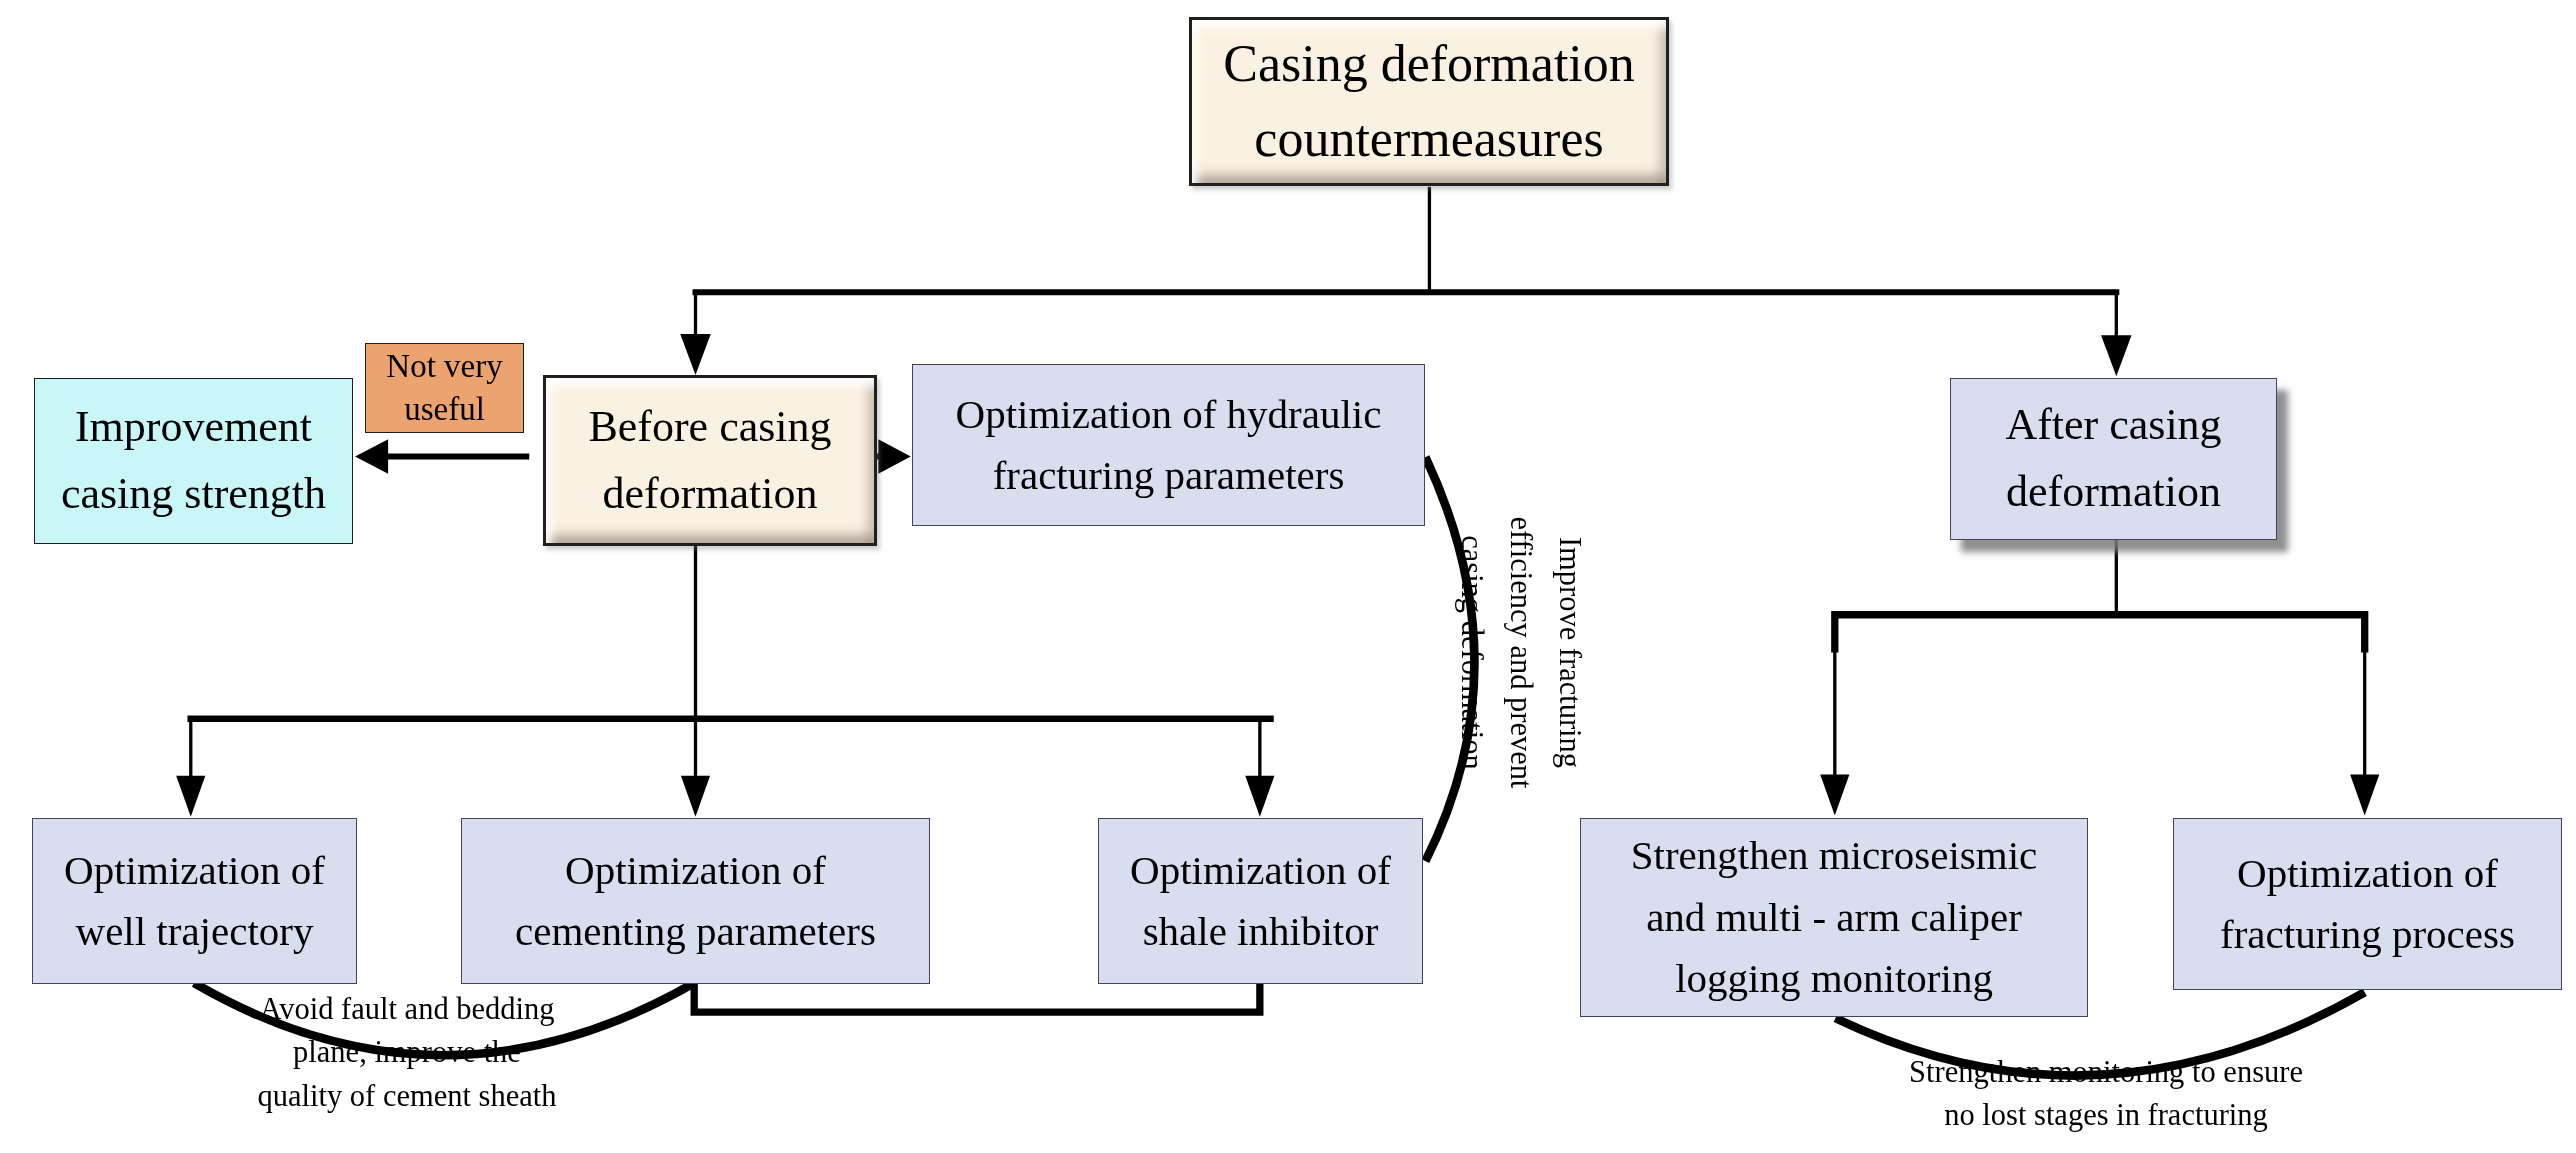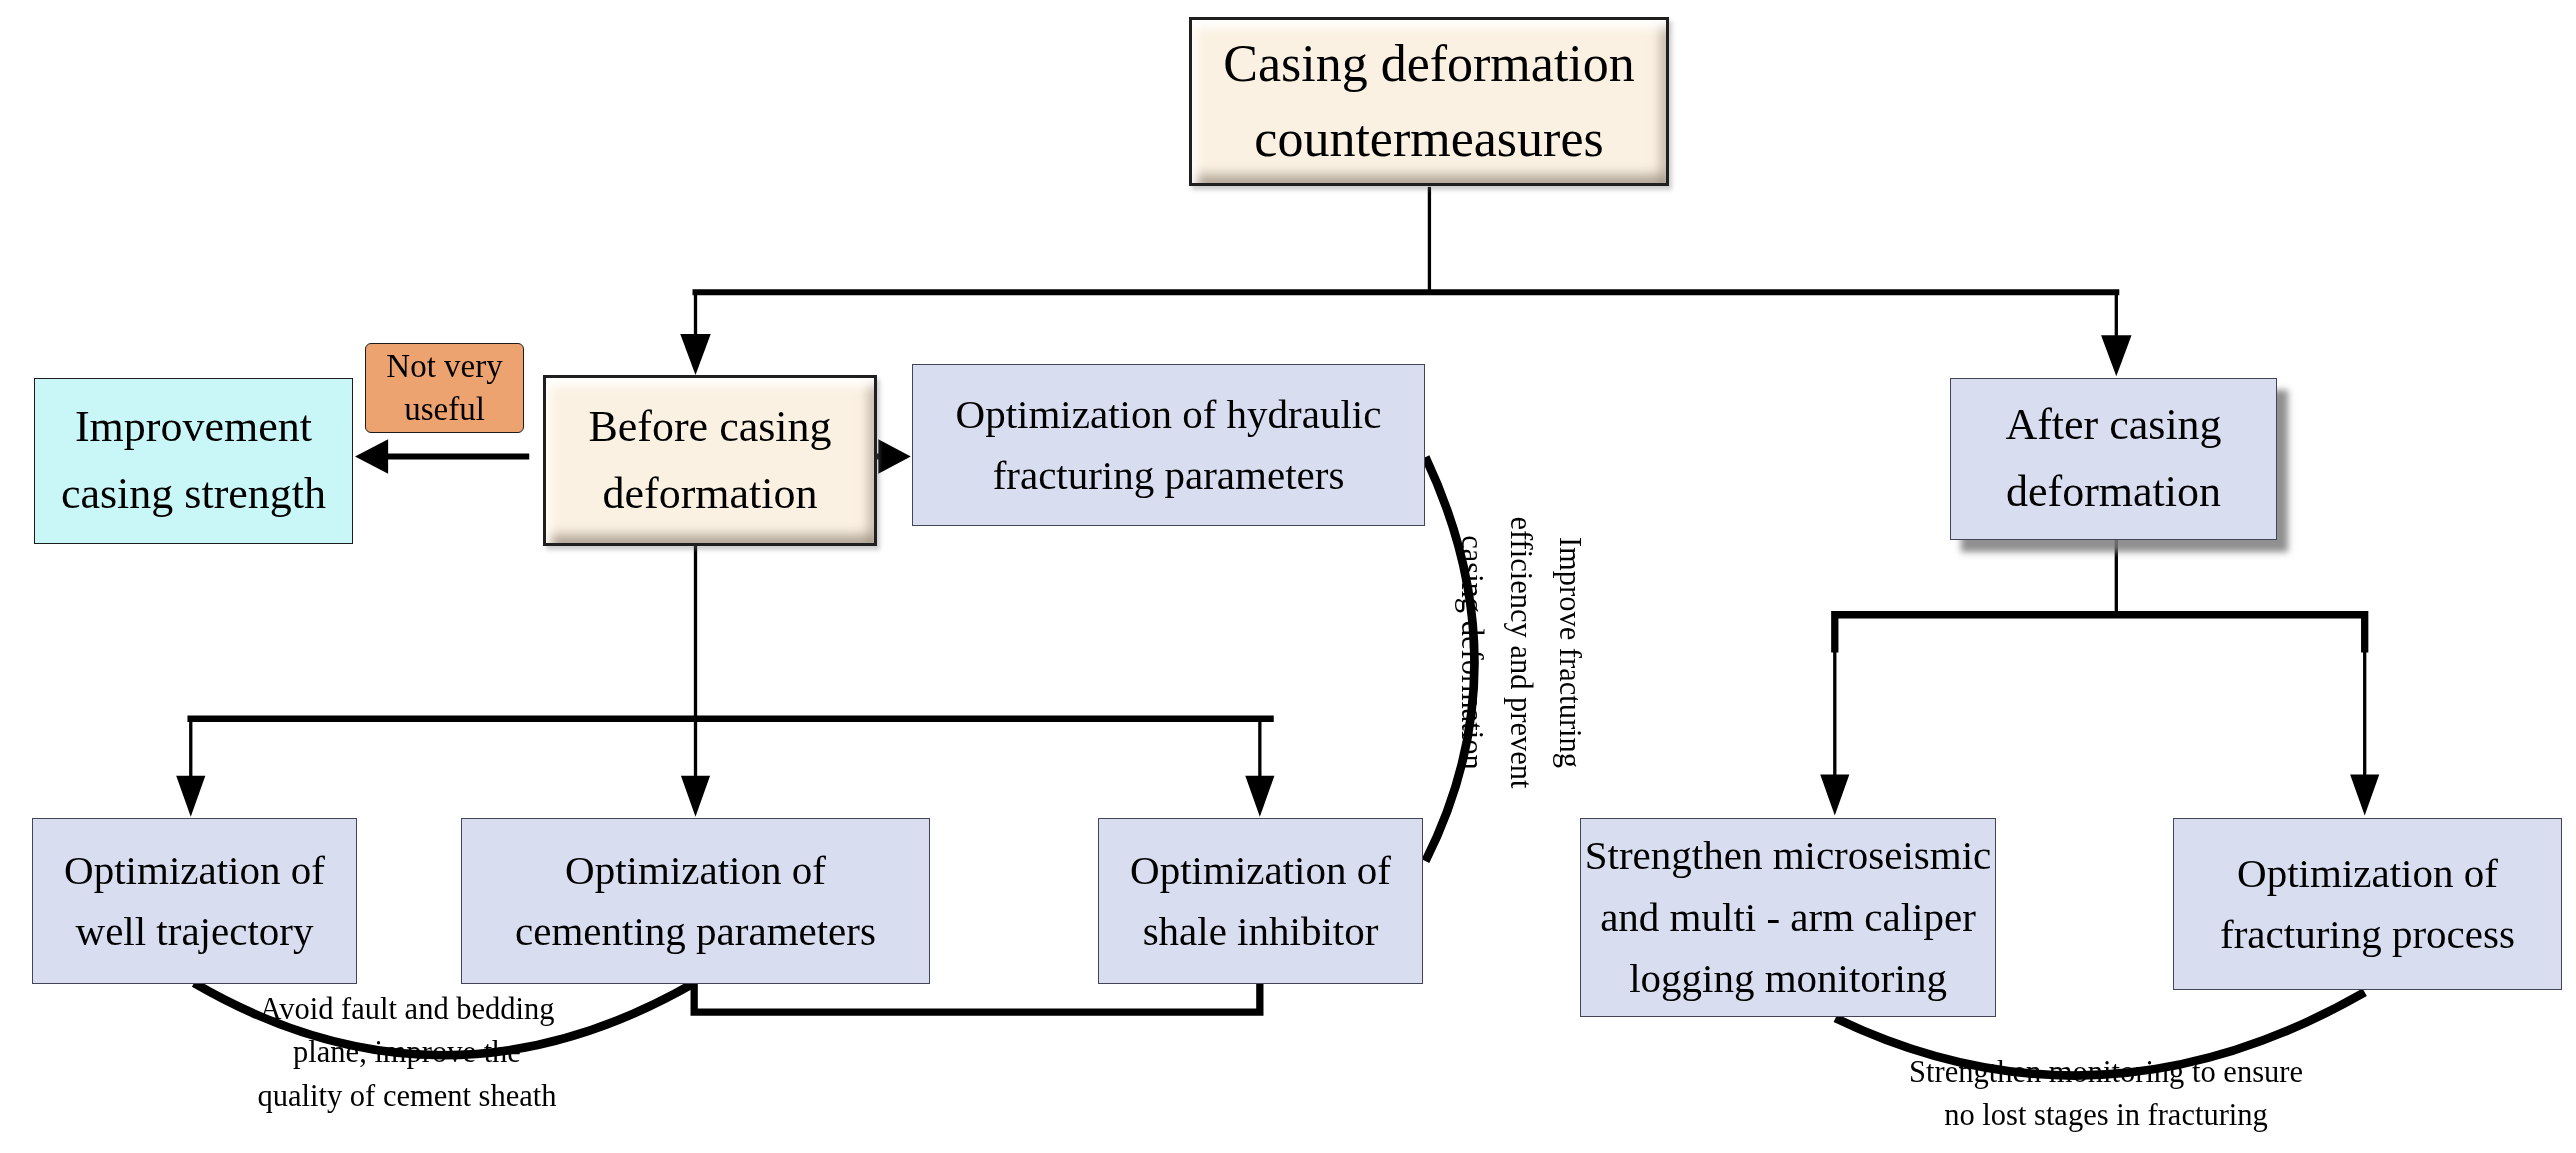--- a/index.html
+++ b/index.html
@@ -78,21 +78,21 @@
   <div class="node bevel f-title" style="left:1189px;top:16.6px;width:480px;height:169px;">
     <span>Casing deformation
 countermeasures</span>
   </div>
 
   <div class="node cyanbox f-node" style="left:34px;top:378px;width:319px;height:166px;">
     <span>Improvement
 casing strength</span>
   </div>
 
-  <div class="node orangebox f-small" style="left:365px;top:343px;width:159px;height:90px;border-radius:6px;">
+  <div class="node orangebox f-small" style="left:365px;top:343px;width:159px;height:90px;">
     <span>Not very
 useful</span>
   </div>
 
   <div class="node bevel f-node" style="left:543px;top:375px;width:334px;height:171px;">
     <span>Before casing
 deformation</span>
   </div>
 
   <div class="node lav f-node-sm" style="left:912px;top:364px;width:513px;height:162px;">
@@ -113,21 +113,21 @@
   <div class="node lav f-node-sm" style="left:461px;top:818px;width:469px;height:166px;">
     <span>Optimization of
 cementing parameters</span>
   </div>
 
   <div class="node lav f-node-sm" style="left:1098px;top:818px;width:325px;height:166px;">
     <span>Optimization of
 shale inhibitor</span>
   </div>
 
-  <div class="node lav f-node-sm" style="left:1580px;top:818px;width:416px;height:199px;">
+  <div class="node lav f-node-sm" style="left:1580px;top:818px;width:508px;height:199px;">
     <span>Strengthen microseismic
 and multi - arm caliper
 logging monitoring</span>
   </div>
 
   <div class="node lav f-node-sm" style="left:2173px;top:818px;width:389px;height:172px;">
     <span>Optimization of
 fracturing process</span>
   </div>
 

